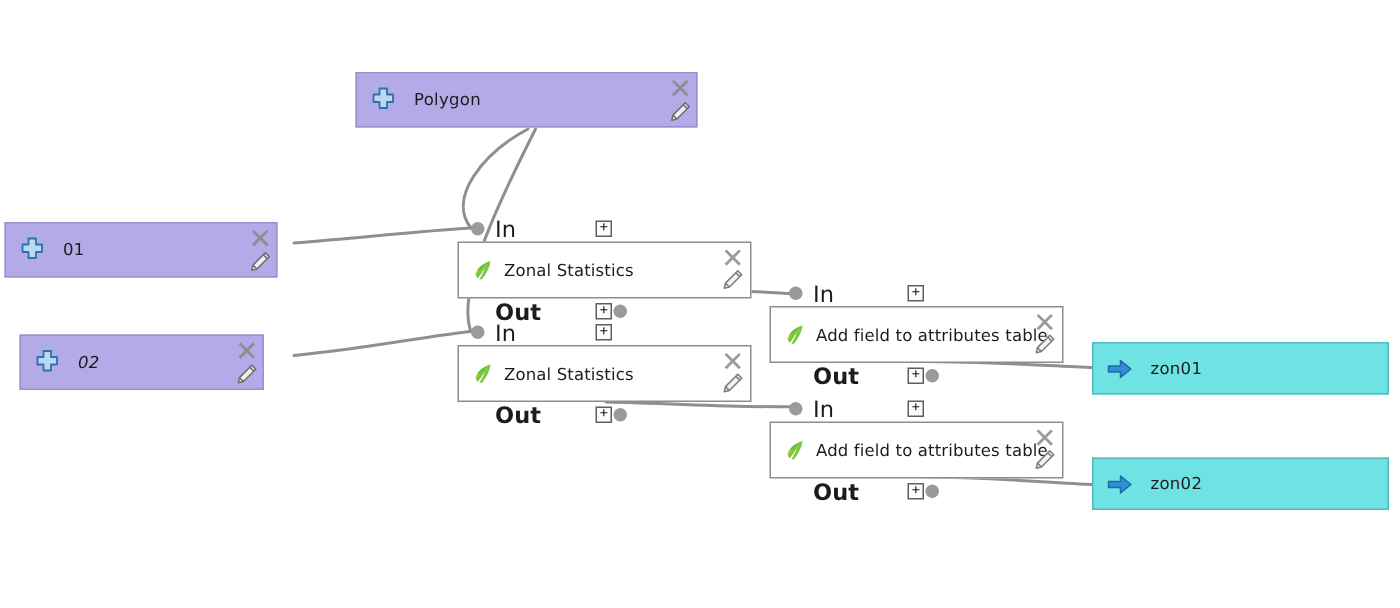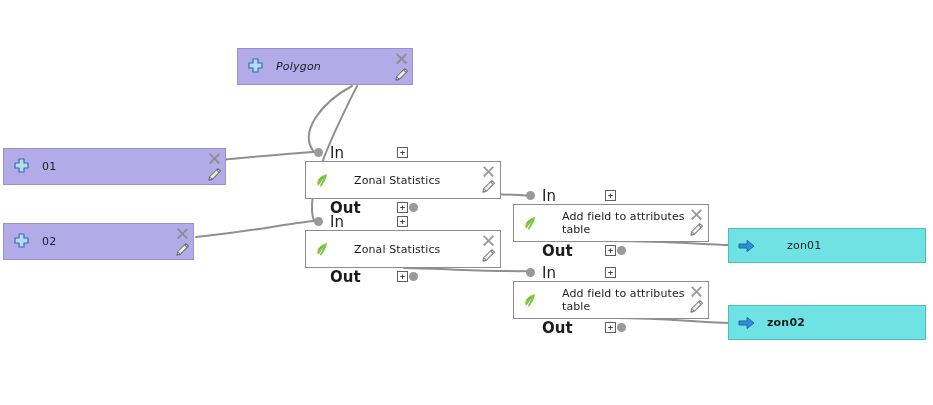--- a/index.html
+++ b/index.html
@@ -56,21 +56,21 @@
   .algo .body{
     box-sizing:border-box;
     background:#ffffff;
     border:1px solid #8d8d8d;
     height:38px;
     display:flex;align-items:center;
     padding-left:8px;
     position:relative;
   }
   .algo .body .title{
-    font-size:11px;color:#1c1c1c;margin-left:24px;letter-spacing:.1px;
+    font-size:11px;color:#1c1c1c;margin-left:6px;letter-spacing:.1px;
   }
   .algo .tool-col{
     position:absolute;right:4px;top:2px;
     display:flex;flex-direction:column;align-items:center;gap:0px;
   }
 
   .ico{display:block;}
   .ico-x{width:15px;height:15px;}
   .ico-pencil{width:15px;height:15px;}
   .ico-plus-sym{width:17px;height:17px;}
@@ -88,21 +88,21 @@
       <path d="M 357 86 C 338 124, 303 192, 314 221"></path>
       <path d="M 196 162 C 245 158, 280 154, 314 152"></path>
       <path d="M 196 237 C 248 232, 284 224, 314 221"></path>
       <path d="M 404 196 C 450 193, 492 193, 531 196"></path>
       <path d="M 404 268 C 452 269, 496 272, 531 271"></path>
       <path d="M 615 241 C 660 241, 700 244, 729 245"></path>
       <path d="M 615 318 C 660 318, 700 322, 729 323"></path>
     </g>
   </svg>
 
-  <div class="simple-node input" style="left:237px;top:48px;width:176px;height:37px;font-style:italic;">
+  <div class="simple-node input" style="left:237px;top:48px;width:228px;height:37px;">
     <span>
       <svg class="ico ico-plus-sym" viewBox="0 0 17 17">
         <path d="M6 1 h5 v4 h4 v5 h-4 v4 h-5 v-4 h-4 v-5 h4 z" fill="#b9d8f2" stroke="#2f6fad" stroke-width="1.2" stroke-linejoin="round"></path>
       </svg>
     </span>
     <span class="label">Polygon</span>
     <span class="tool-col">
       <span>
         <svg class="ico ico-x" viewBox="0 0 16 16">
           <path d="M3.6 2.4 L8 6.8 L12.4 2.4 L13.8 3.8 L9.4 8.2 L13.8 12.6 L12.4 14 L8 9.6 L3.6 14 L2.2 12.6 L6.6 8.2 L2.2 3.8 Z" fill="#8d8d8d"></path>
@@ -111,21 +111,21 @@
       <span>
         <svg class="ico ico-pencil" viewBox="0 0 16 16">
           <path d="M11.6 1.6 L14.4 4.4 L5.6 13.2 L2 14 L2.8 10.4 Z" fill="#efefef" stroke="#6e6e6e" stroke-width="1.1" stroke-linejoin="round"></path>
           <path d="M10.2 3 L13 5.8" stroke="#6e6e6e" stroke-width="1.1"></path>
           <path d="M2.8 10.4 L5.6 13.2" stroke="#6e6e6e" stroke-width="1.1"></path>
         </svg>
       </span>
     </span>
   </div>
 
-  <div class="simple-node input" style="left:3px;top:148px;width:223px;height:37px;">
+  <div class="simple-node input" style="left:3px;top:148px;width:182px;height:37px;">
     <span>
       <svg class="ico ico-plus-sym" viewBox="0 0 17 17">
         <path d="M6 1 h5 v4 h4 v5 h-4 v4 h-5 v-4 h-4 v-5 h4 z" fill="#b9d8f2" stroke="#2f6fad" stroke-width="1.2" stroke-linejoin="round"></path>
       </svg>
     </span>
     <span class="label">01</span>
     <span class="tool-col">
       <span>
         <svg class="ico ico-x" viewBox="0 0 16 16">
           <path d="M3.6 2.4 L8 6.8 L12.4 2.4 L13.8 3.8 L9.4 8.2 L13.8 12.6 L12.4 14 L8 9.6 L3.6 14 L2.2 12.6 L6.6 8.2 L2.2 3.8 Z" fill="#8d8d8d"></path>
@@ -134,21 +134,21 @@
       <span>
         <svg class="ico ico-pencil" viewBox="0 0 16 16">
           <path d="M11.6 1.6 L14.4 4.4 L5.6 13.2 L2 14 L2.8 10.4 Z" fill="#efefef" stroke="#6e6e6e" stroke-width="1.1" stroke-linejoin="round"></path>
           <path d="M10.2 3 L13 5.8" stroke="#6e6e6e" stroke-width="1.1"></path>
           <path d="M2.8 10.4 L5.6 13.2" stroke="#6e6e6e" stroke-width="1.1"></path>
         </svg>
       </span>
     </span>
   </div>
 
-  <div class="simple-node input" style="left:3px;top:223px;width:191px;height:37px;">
+  <div class="simple-node input" style="left:13px;top:223px;width:163px;height:37px;font-style:italic;">
     <span>
       <svg class="ico ico-plus-sym" viewBox="0 0 17 17">
         <path d="M6 1 h5 v4 h4 v5 h-4 v4 h-5 v-4 h-4 v-5 h4 z" fill="#b9d8f2" stroke="#2f6fad" stroke-width="1.2" stroke-linejoin="round"></path>
       </svg>
     </span>
     <span class="label">02</span>
     <span class="tool-col">
       <span>
         <svg class="ico ico-x" viewBox="0 0 16 16">
           <path d="M3.6 2.4 L8 6.8 L12.4 2.4 L13.8 3.8 L9.4 8.2 L13.8 12.6 L12.4 14 L8 9.6 L3.6 14 L2.2 12.6 L6.6 8.2 L2.2 3.8 Z" fill="#8d8d8d"></path>
@@ -309,30 +309,30 @@
         </span>
       </span>
     </div>
     <div class="port-row">
       <span class="port-label out" style="left:29px;">Out</span>
       <span class="plusbox">+</span>
       <span class="dot" style="left:104px;"></span>
     </div>
   </div>
 
-  <div class="simple-node output" style="left:728px;top:228px;width:198px;height:35px;gap:20px;">
+  <div class="simple-node output" style="left:728px;top:228px;width:198px;height:35px;">
     <span>
       <svg class="ico ico-arrow" viewBox="0 0 17 14">
         <path d="M1 5 h8 v-3.6 l7 5.6 l-7 5.6 v-3.6 h-8 z" fill="#2f8ed6" stroke="#1d6aa8" stroke-width="1" stroke-linejoin="round"></path>
       </svg>
     </span>
     <span class="label">zon01</span>
   </div>
 
-  <div class="simple-node output" style="left:728px;top:305px;width:198px;height:35px;font-weight:bold;">
+  <div class="simple-node output" style="left:728px;top:305px;width:198px;height:35px;">
     <span>
       <svg class="ico ico-arrow" viewBox="0 0 17 14">
         <path d="M1 5 h8 v-3.6 l7 5.6 l-7 5.6 v-3.6 h-8 z" fill="#2f8ed6" stroke="#1d6aa8" stroke-width="1" stroke-linejoin="round"></path>
       </svg>
     </span>
     <span class="label">zon02</span>
   </div>
 
 </div>
 

